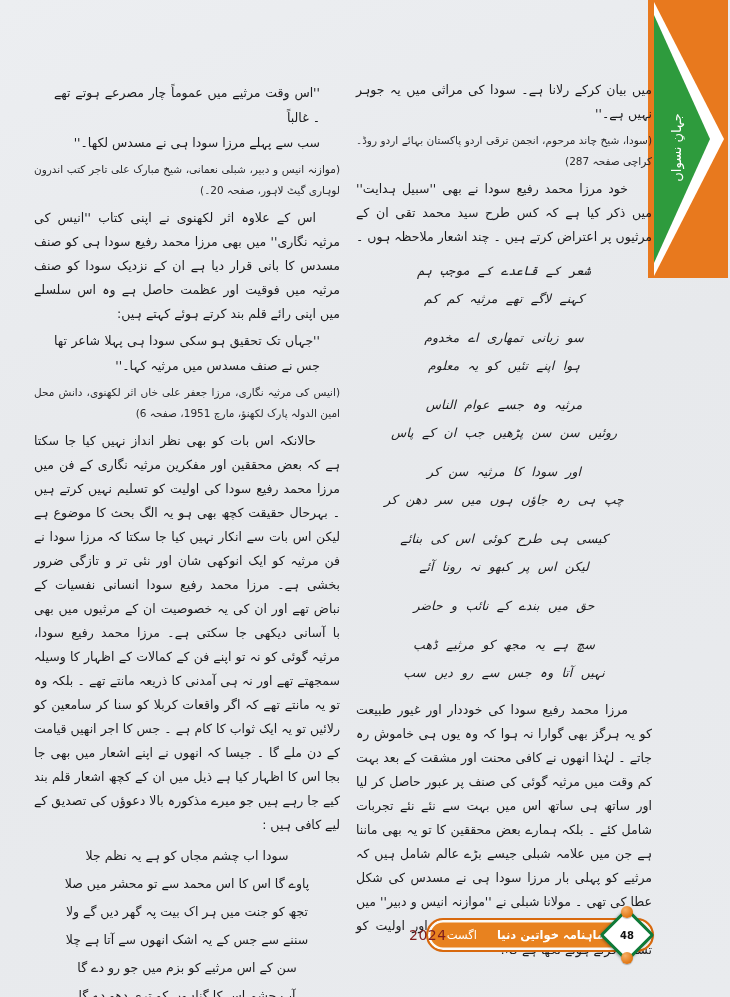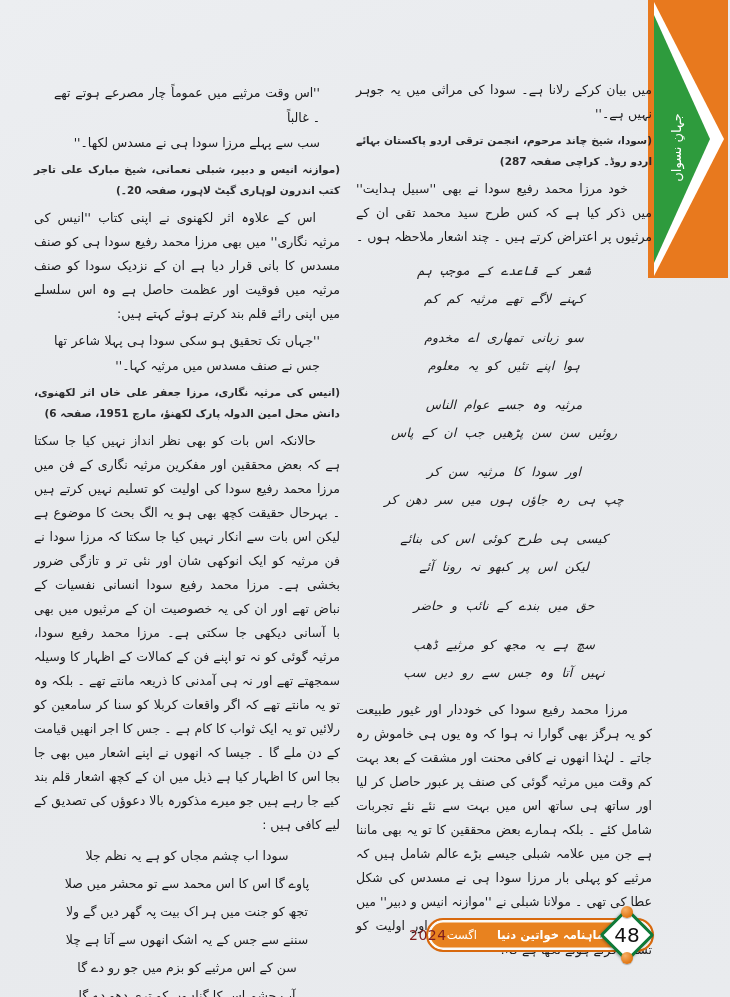--- a/index.html
+++ b/index.html
@@ -22,21 +22,21 @@
   .content{
     position:absolute;top:78px;right:78px;left:30px;direction:rtl;
     display:flex;gap:16px;
   }
   .col{flex:0 0 auto;}
   .col-first{width:296px;}   
   .col-second{width:306px;}  
 
   .para{font-size:12.5px;line-height:24px;text-align:justify;margin:2px 0;text-indent:24px;}
   .opening{font-size:12.5px;line-height:24px;text-align:justify;margin:0;}
-  .citation{font-size:10.5px;line-height:21px;text-align:justify;margin:4px 0 5px;color:#2a2a2c;font-weight:bold;}
+  .citation{font-size:10.5px;line-height:21px;text-align:justify;margin:4px 0 5px;color:#2a2a2c;}
   .quote{font-size:12.5px;line-height:25px;text-align:justify;padding:0 20px;margin:2px 0;}
 
   .couplets{margin-top:8px;}
   .couplet{text-align:center;line-height:28px;margin:0 0 11px;word-spacing:.35em;font-size:12.5px;font-style:italic;}
   .couplet div{white-space:nowrap;}
 
   .verse-block{text-align:center;margin:5px 0 7px;}
   .verse-line{display:block;font-size:12.5px;line-height:28px;white-space:nowrap;}
 
   
@@ -52,21 +52,21 @@
   .issue-year{color:#7f1d1d;font-size:14px;font-weight:normal;letter-spacing:.5px;}
   .diamond-wrap{position:absolute;right:2px;top:50%;width:50px;height:50px;transform:translateY(-50%);}
   .diamond{
     position:absolute;left:50%;top:50%;width:33px;height:33px;
     transform:translate(-50%,-50%) rotate(45deg);
     background:#ffffff;border:3px solid #0E7A38;border-radius:3px;
     box-shadow:0 1px 3px rgba(0,0,0,.35);
   }
   .diamond-num{
     position:absolute;left:50%;top:50%;transform:translate(-50%,-50%);
-    font-size:20px;font-weight:normal;color:#111;z-index:2;
+    font-size:10px;font-weight:bold;color:#111;z-index:2;
   }
   .dot{
     position:absolute;left:50%;transform:translateX(-50%);
     width:12px;height:12px;border-radius:50%;z-index:3;
     background:radial-gradient(circle at 35% 30%,#F7B067,#E07612 70%);
     box-shadow:0 1px 1px rgba(0,0,0,.25);
   }
   .dot.top{top:-4px;} .dot.bottom{bottom:-4px;}
 </style>
 </head>

